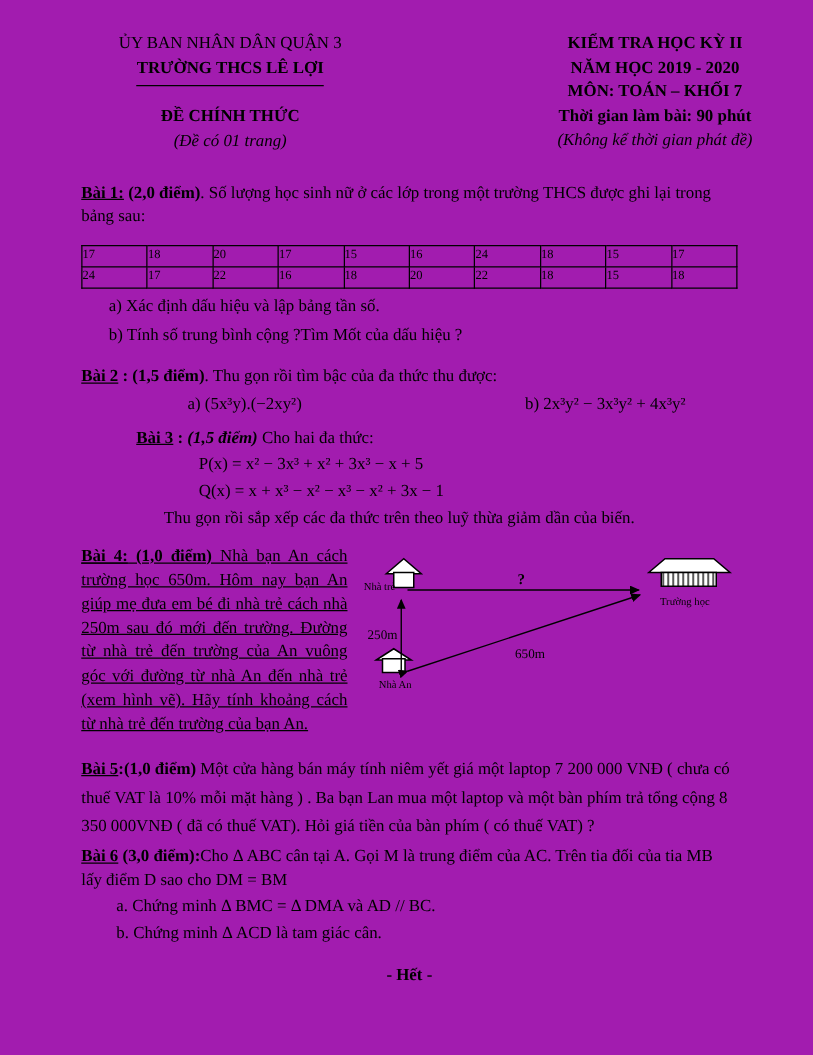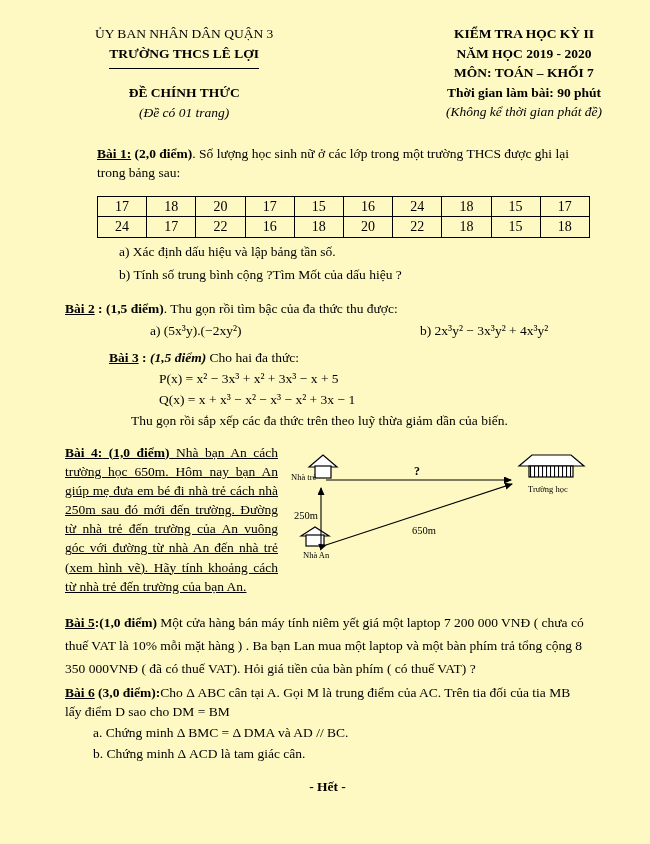--- a/index.html
+++ b/index.html
@@ -1,39 +1,39 @@
 <!DOCTYPE html>
 <html><head>
 <meta charset="utf-8">
 <style>
   html,body { margin:0; padding:0; background:#fff; }
   .page {
     width:650px; height:844px; box-sizing:border-box;
-    background:#fef9c3; color:#000;
+    background:#a21caf; color:#000;
     font-family:"Liberation Serif","DejaVu Serif",serif;
     font-size:13.5px; line-height:1.42;
     padding:24px 60px 0 65px; overflow:hidden;
   }
   .bold { font-weight:bold; }
   .italic { font-style:italic; }
 
   
   .header { display:flex; justify-content:space-between; margin-left:30px; margin-right:-12px; }
   .header-left, .header-right { text-align:center; line-height:1.45; }
   .rule { width:150px; border-top:1.6px solid #000; margin:5px auto 14px auto; }
 
   
   .section { margin-top:12px; }
-  #bai1 { margin-top:22px;margin-left:32px; }
+  #bai1 { margin-top:22px; }
   .bai-label { font-weight:bold; text-decoration:underline; }
   .bai-points { font-weight:bold; }
   .bai-points-it { font-weight:bold; font-style:italic; }
 
   table.freq { border-collapse:collapse; width:100%; margin-top:13px; }
-  table.freq td { border:1px solid #000; text-align:center; padding:0; height:16px; font-size:14px; }
+  table.freq td { border:1px solid #000; text-align:left; padding:0; height:16px; font-size:10px; }
   .list-item { padding-left:22px; margin-top:4px; }
 
   #bai2 { margin-top:14px; }
   .math-row { display:flex; margin-top:3px; }
   .math-a { margin-left:85px; width:270px; }
   .math-b { }
 
   #bai3 { margin-top:8px;margin-left:44px; }
   .poly-line { padding-left:50px; margin-top:2px; }
   .note-line { padding-left:22px; margin-top:2px; }

